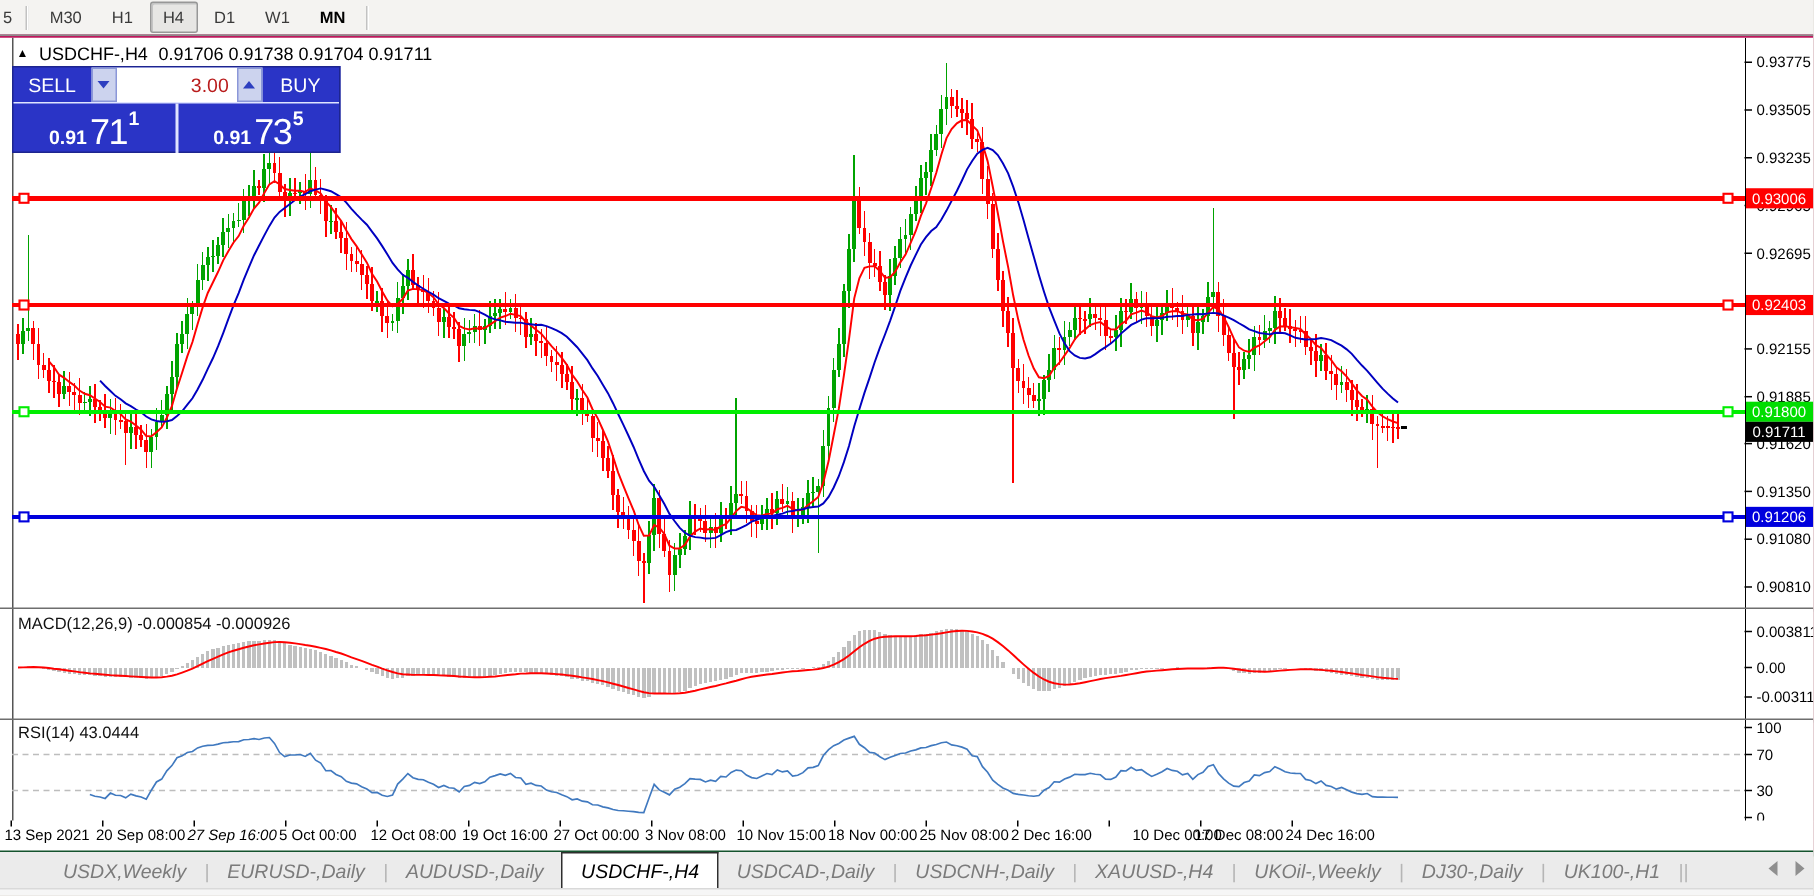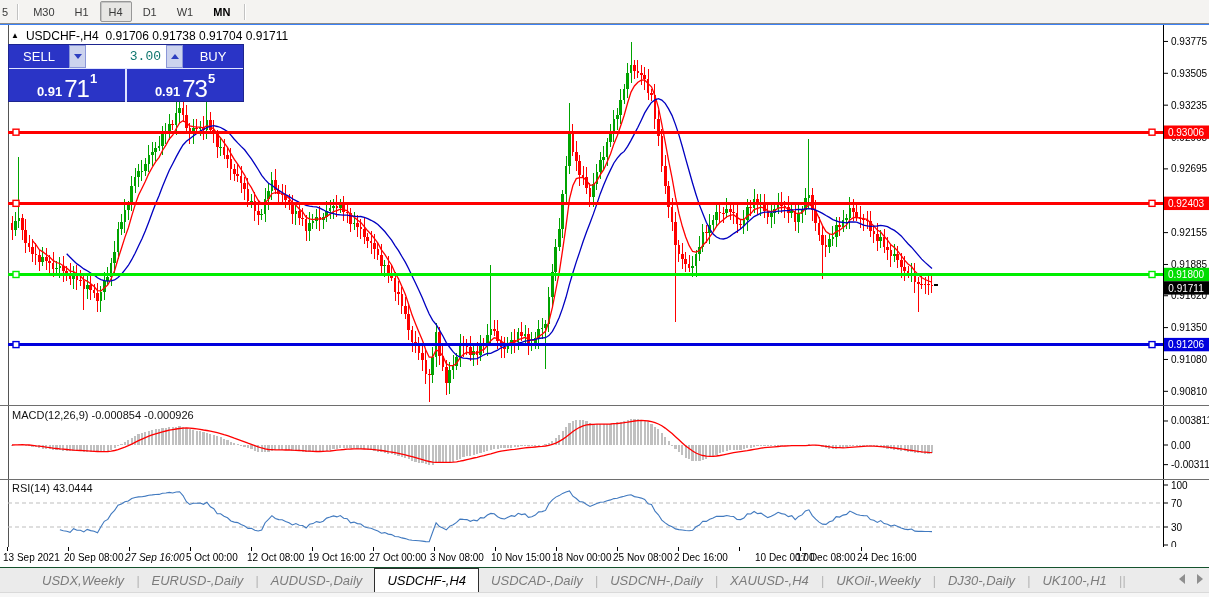--- a/index.html
+++ b/index.html
@@ -8,36 +8,36 @@
   
   .toolbar{position:absolute;left:0;top:0;width:1209px;height:23px;background:#f4f3f1;
            border-bottom:1px solid #c9c9c9;display:flex;align-items:center;}
   .tfbtn{height:19px;margin:0 1px;padding:0 8px;display:flex;align-items:center;justify-content:center;
          font-size:11px;color:#3a3a3a;border:1px solid transparent;border-radius:2px;background:transparent;cursor:default;}
   .tfbtn.partial{padding:0 3px 0 1px;margin-left:0;}
   .tfbtn.active{background:#e7e6e4;border:1px solid #979797;box-shadow:inset 1px 1px 0 #c4c4c4;}
   .tfbtn.bold{font-weight:700;color:#000;}
   .tbsep{width:1px;height:16px;background:#c2c2c2;border-right:1px solid #ffffff;margin:0 4px;}
   
-  .chartwin{position:absolute;left:0;top:23px;width:1209px;height:544px;background:#3b82f6;border-top:1px solid #8a8a8a;}
+  .chartwin{position:absolute;left:0;top:23px;width:1209px;height:544px;background:#be185d;border-top:1px solid #8a8a8a;}
   .pane{position:absolute;left:0;display:block;}
   .paneSep{position:absolute;left:0;width:1209px;height:2px;background:#6e6e6e;border-bottom:1px solid #fdfdfd;}
   
   .cttl{position:absolute;left:11px;top:29px;display:flex;align-items:center;gap:7px;font-size:12px;color:#000;}
   .cttl .tri{font-size:8px;line-height:8px;color:#000;}
   
-  .tpanel{position:absolute;left:8px;top:44px;width:236px;height:58px;background:#2a34c6;border:1px solid #1d258f;
+  .tpanel{position:absolute;left:8px;top:44px;width:219px;height:58px;background:#2a34c6;border:1px solid #1d258f;
           box-sizing:border-box;color:#fff;}
   .tprow1{display:flex;height:23px;border-bottom:1px solid #dfe4ff;}
   .tpsell,.tpbuy{flex:1;display:flex;align-items:center;justify-content:center;font-size:13px;color:#fff;cursor:default;}
   .spin{width:17px;background:#ccd3ee;border:1px solid #8b97d8;box-sizing:border-box;display:flex;align-items:center;justify-content:center;}
   .spin .tdown{width:0;height:0;border-left:4px solid transparent;border-right:4px solid transparent;border-top:5px solid #2d3fc0;}
   .spin .tup{width:0;height:0;border-left:4px solid transparent;border-right:4px solid transparent;border-bottom:5px solid #2d3fc0;}
-  .vol{width:70px;border:none;outline:none;background:#fff;color:#0f766e;font-size:13px;text-align:right;padding:0 5px;
-       font-family:Liberation Mono, monospace;}
+  .vol{width:70px;border:none;outline:none;background:#fff;color:#b91c1c;font-size:13px;text-align:right;padding:0 5px;
+       font-family:Liberation Sans, sans-serif;}
   .tprow2{display:flex;height:33px;}
   .bigpx{flex:1;display:flex;align-items:flex-end;justify-content:center;padding-bottom:1px;line-height:1;}
   .bigpx .pfx{font-size:13px;font-weight:700;margin:0 2px 3px 0;}
   .bigpx .big{font-size:24px;font-weight:400;letter-spacing:-1px;}
   .bigpx .sup{font-size:13px;font-weight:700;margin:0 0 16px 1px;}
   .pxgap{width:2px;background:#dfe4ff;}
   
   .taxis{position:absolute;left:0;top:547px;width:1209px;height:20px;background:#fff;border-bottom:4px solid #14532d;}
   .tlab{position:absolute;top:5px;font-size:10px;color:#000;white-space:nowrap;}
   .ttick{position:absolute;top:0;width:1px;height:4px;background:#000;}

